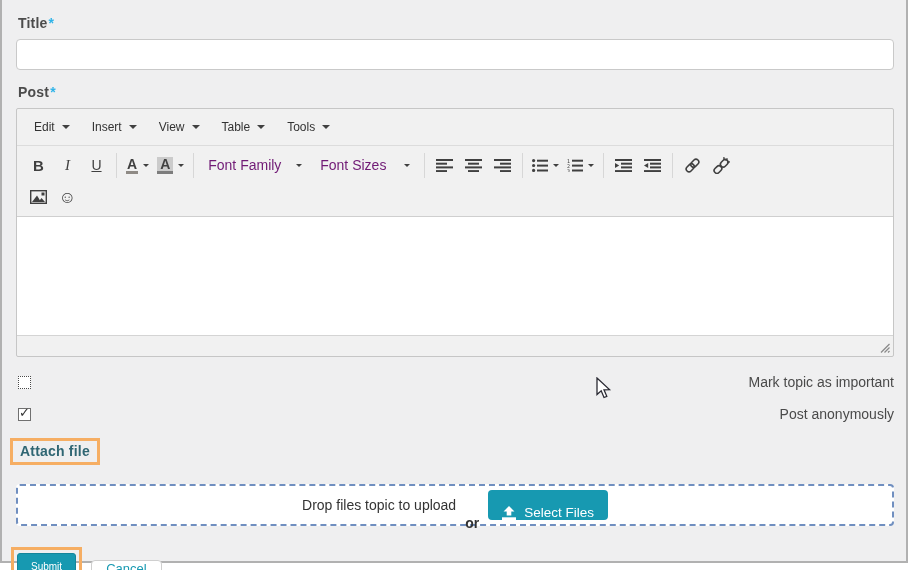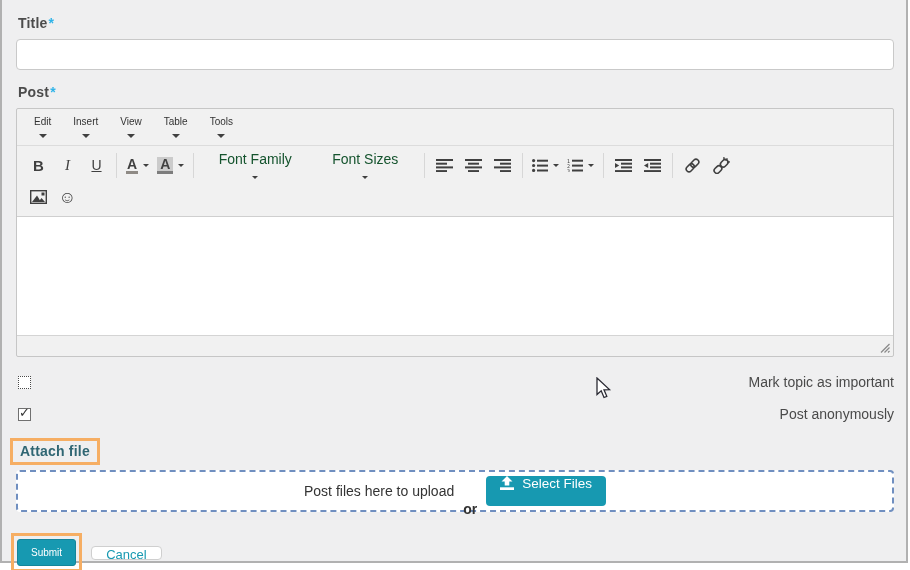--- a/index.html
+++ b/index.html
@@ -22,62 +22,62 @@
   }
   .req { color:#2fb3e8; margin-left:1px; }
   .text-input {
     width:100%; height:31px; border:1px solid #c9c9c9; border-radius:4px;
     background:#fff; margin-bottom:13px; font-size:14px; padding:0 8px;
     color:#333; outline:none; font-family:"Liberation Sans", sans-serif;
   }
   
   .editor { border:1px solid #c6c6c6; background:#f1f1f1; margin-bottom:17px; border-radius:2px; }
   .menubar { height:37px; display:flex; align-items:center; padding:0 8px; border-bottom:1px solid #dcdcdc; }
-  .menu-item { display:flex; align-items:center; gap:7px; padding:6px 9px; margin-right:4px; font-size:10px; color:#333; cursor:pointer;flex-direction:column; }
+  .menu-item { display:flex; align-items:center; gap:7px; padding:6px 9px; margin-right:4px; font-size:12px; color:#333; cursor:pointer; }
   .caret { width:0; height:0; border-left:4px solid transparent; border-right:4px solid transparent; border-top:4px solid #404040; }
   .caret.sm { border-left-width:3.5px; border-right-width:3.5px; border-top-width:3.5px; }
   .toolbar { display:flex; align-items:center; padding:5px 7px 2px 7px; }
   .toolbar.row2 { padding:2px 7px 5px 7px; }
   .tb-group { display:flex; align-items:center; }
   .tb-sep { width:1px; height:25px; background:#d7d7d7; margin:0 5px; }
   .tb-btn {
     min-width:29px; height:28px; display:flex; align-items:center; justify-content:center;
     gap:5px; padding:0 4px; color:#404040; cursor:pointer; border-radius:2px;
   }
   .glyph-b { font-weight:bold; font-size:15px; }
   .glyph-i { font-style:italic; font-size:15px; font-family:"Liberation Serif", serif; }
   .glyph-u { font-size:14px; text-decoration:underline; }
   .glyph-a { font-size:14px; font-weight:bold; line-height:14px; border-bottom:3px solid #8f8a85; padding:0 1px; }
   .glyph-a.back { background:#cbcbcb; padding:0 3px; border-bottom-color:#7d7d7d; }
-  .select-like { display:flex; align-items:center; justify-content:space-between; height:28px; padding:0 9px; font-size:14px; color:#14532d; cursor:pointer;flex-direction:column; }
+  .select-like { display:flex; align-items:center; justify-content:space-between; height:28px; padding:0 9px; font-size:14px; color:#701a75; cursor:pointer; }
   .select-like.family { width:112px; }
   .select-like.sizes { width:108px; }
   .smiley { font-size:17px; line-height:17px; color:#404040; }
   .content-area { background:#fff; height:119px; border-top:1px solid #cfcfcf; cursor:text; }
   .statusbar { height:21px; position:relative; border-top:1px solid #d4d4d4; }
   .grip { position:absolute; right:3px; bottom:3px; cursor:nwse-resize; }
   
   .check-row { display:flex; align-items:center; gap:10px; margin:0 0 16px 2px; font-size:14px; color:#4a4a4a; cursor:pointer;justify-content:space-between; }
   .checkbox { width:13px; height:13px; background:#fff; position:relative; flex:0 0 auto; }
   .cb-dotted { border:1px dotted #4a4a4a; }
   .cb-checked { border:1px solid #707070; }
   .cb-checked .tick { position:absolute; left:0px; top:-4px; font-size:13px; color:#333; }
   
-  .attach-wrap { margin:1px 0 5px -6px; }
+  .attach-wrap { margin:1px 0 19px -6px; }
   .attach-box { display:inline-block; border:3px solid #f6ae63; padding:1px 7px 2px 7px; }
   .attach-heading { font-weight:bold; font-size:14px; color:#2f6673; letter-spacing:.2px; }
   .dropzone {
     border:2px dashed #708fc0; border-radius:4px; background:#fff;
     height:42px; display:flex; align-items:center; justify-content:center; gap:9px;
     margin-bottom:21px; font-size:14px; color:#333;
   }
   .or-bold { font-weight:bold;margin-top:36px; }
   .select-files-btn {
     background:#1799b1; color:#fff; border:none; border-radius:4px;
-    height:30px; padding:0 14px; font-size:13.5px; display:flex; align-items:flex-start; gap:8px;
+    height:30px; padding:0 14px; font-size:13.5px; display:flex; align-items:flex-end; gap:8px;
     cursor:pointer; font-family:"Liberation Sans", sans-serif;
   }
   
   .actions { display:flex; align-items:center; gap:9px; margin-left:-5px; }
   .submit-outline { border:3px solid #f6ae63; padding:3px; }
   .submit-btn {
     background:#1799b1; color:#fff; border:1px solid #14859a; border-radius:3px;
     height:27px; padding:0 13px; font-size:10px; cursor:pointer;
     font-family:"Liberation Sans", sans-serif;
   }
@@ -305,21 +305,21 @@
   </div>
 
   
   <div class="attach-wrap">
     <span class="attach-box">
       <span class="attach-heading">Attach file</span>
     </span>
   </div>
 
   <div class="dropzone">
-    <span>Post files here to upload</span>
+    <span>Drop files topic to upload</span>
     <span class="or-bold">or</span>
     <button class="select-files-btn">
       <svg width="14" height="14" viewBox="0 0 14 14" fill="#ffffff">
           <polygon points="7,0 12.5,5.5 9.3,5.5 9.3,9.5 4.7,9.5 4.7,5.5 1.5,5.5"></polygon>
           <rect y="11.3" width="14" height="2.7"></rect>
         </svg>
       <span>Select Files</span>
     </button>
   </div>
 

